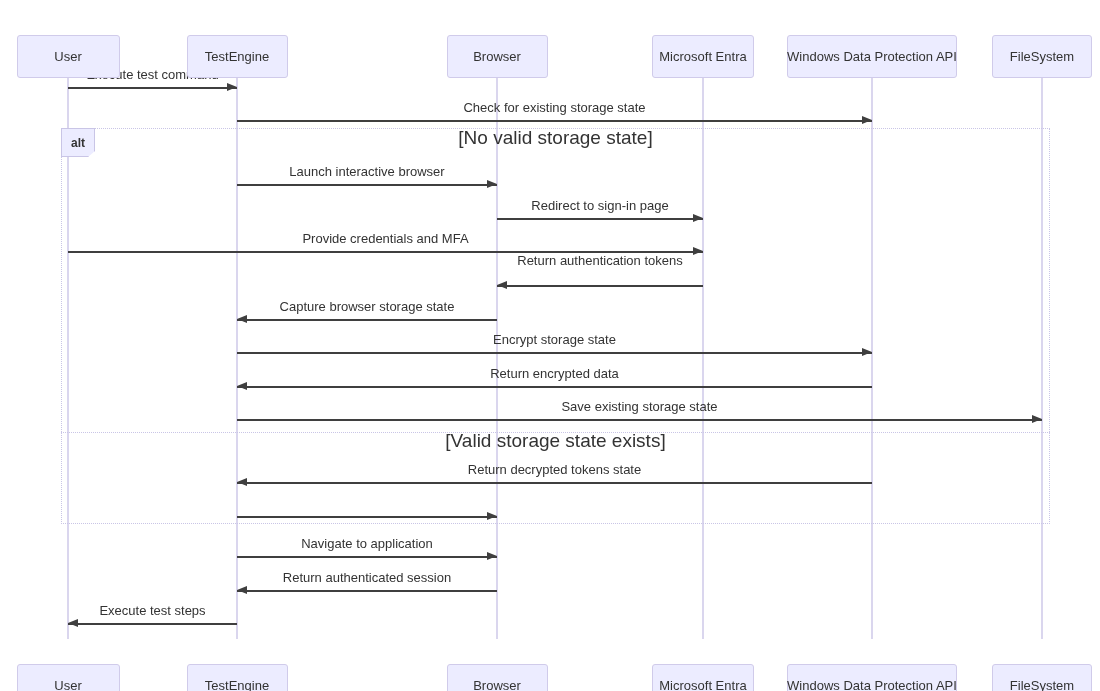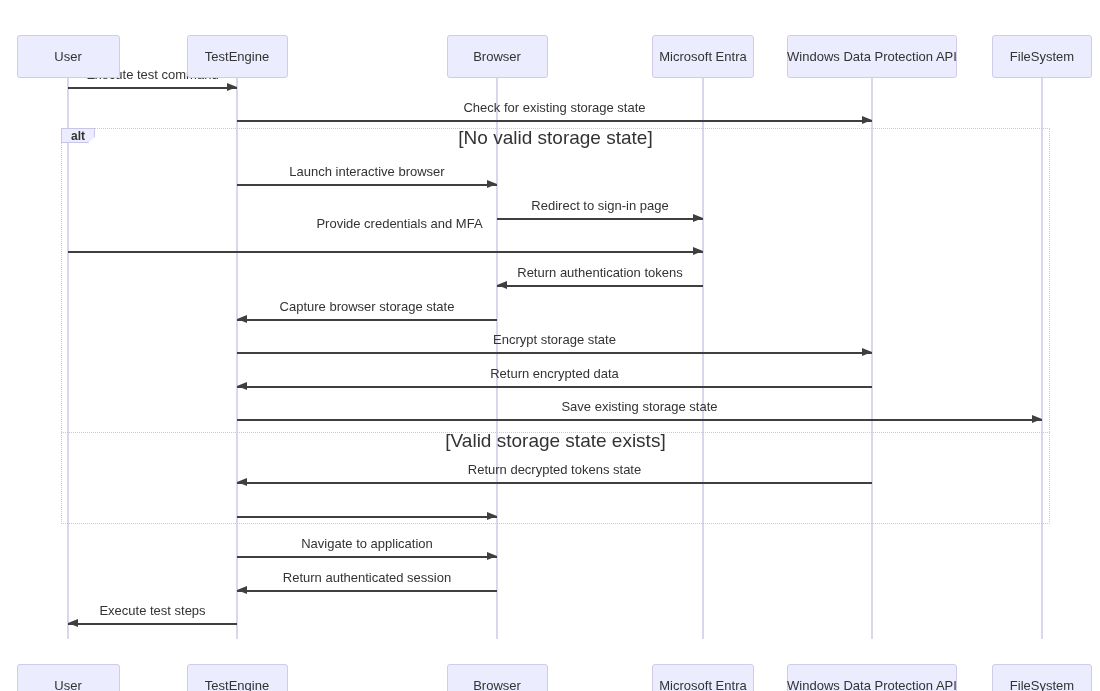--- a/index.html
+++ b/index.html
@@ -92,42 +92,42 @@
 <body>
 
 <div id="diagram">
     <div class="lifeline" style="left: 67px; top: 53px; height: 586px;"></div>
     <div class="lifeline" style="left: 236px; top: 53px; height: 586px;"></div>
     <div class="lifeline" style="left: 496px; top: 53px; height: 586px;"></div>
     <div class="lifeline" style="left: 702px; top: 53px; height: 586px;"></div>
     <div class="lifeline" style="left: 871px; top: 53px; height: 586px;"></div>
     <div class="lifeline" style="left: 1041px; top: 53px; height: 586px;"></div>
     <div class="frame" style="left: 61px; top: 128px; width: 989px; height: 396px;"></div>
-    <div class="frame-label" style="left: 61px; top: 128px; width: 34px; height: 15px;">alt</div>
+    <div class="frame-label" style="left: 61px; top: 128px; width: 34px; height: 29px;">alt</div>
     <div class="frame-cond" style="left: 555.5px; top: 130px;">[No valid storage state]</div>
     <div class="frame-divider" style="left: 61px; top: 432px; width: 989px;"></div>
     <div class="frame-cond" style="left: 555.5px; top: 433px;">[Valid storage state exists]</div>
     <div class="msg-line" style="left: 68px; top: 87px; width: 169px;"></div>
     <div class="msg-arrow right" style="left: 227px; top: 83px;"></div>
     <div class="msg-label" style="left: 152.5px; top: 67px;">Execute test command</div>
     <div class="msg-line" style="left: 237px; top: 120px; width: 635px;"></div>
     <div class="msg-arrow right" style="left: 862px; top: 116px;"></div>
     <div class="msg-label" style="left: 554.5px; top: 100px;">Check for existing storage state</div>
     <div class="msg-line" style="left: 237px; top: 184px; width: 260px;"></div>
     <div class="msg-arrow right" style="left: 487px; top: 180px;"></div>
     <div class="msg-label" style="left: 367px; top: 164px;">Launch interactive browser</div>
     <div class="msg-line" style="left: 497px; top: 218px; width: 206px;"></div>
     <div class="msg-arrow right" style="left: 693px; top: 214px;"></div>
     <div class="msg-label" style="left: 600px; top: 198px;">Redirect to sign-in page</div>
     <div class="msg-line" style="left: 68px; top: 251px; width: 635px;"></div>
     <div class="msg-arrow right" style="left: 693px; top: 247px;"></div>
-    <div class="msg-label" style="left: 385.5px; top: 216px; margin-left: 14px;">Provide credentials and MFA</div>
+    <div class="msg-label" style="left: 385.5px; top: 231px;">Provide credentials and MFA</div>
     <div class="msg-line" style="left: 497px; top: 285px; width: 206px;"></div>
     <div class="msg-arrow left" style="left: 497px; top: 281px;"></div>
-    <div class="msg-label" style="left: 600px; top: 265px;">Return authentication tokens</div>
+    <div class="msg-label" style="left: 600px; top: 253px;">Return authentication tokens</div>
     <div class="msg-line" style="left: 237px; top: 319px; width: 260px;"></div>
     <div class="msg-arrow left" style="left: 237px; top: 315px;"></div>
     <div class="msg-label" style="left: 367px; top: 299px;">Capture browser storage state</div>
     <div class="msg-line" style="left: 237px; top: 352px; width: 635px;"></div>
     <div class="msg-arrow right" style="left: 862px; top: 348px;"></div>
     <div class="msg-label" style="left: 554.5px; top: 332px;">Encrypt storage state</div>
     <div class="msg-line" style="left: 237px; top: 386px; width: 635px;"></div>
     <div class="msg-arrow left" style="left: 237px; top: 382px;"></div>
     <div class="msg-label" style="left: 554.5px; top: 366px;">Return encrypted data</div>
     <div class="msg-line" style="left: 237px; top: 419px; width: 805px;"></div>

